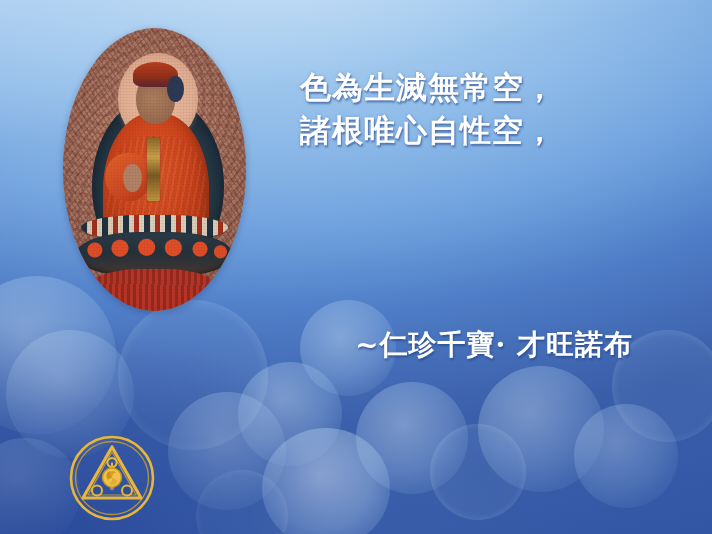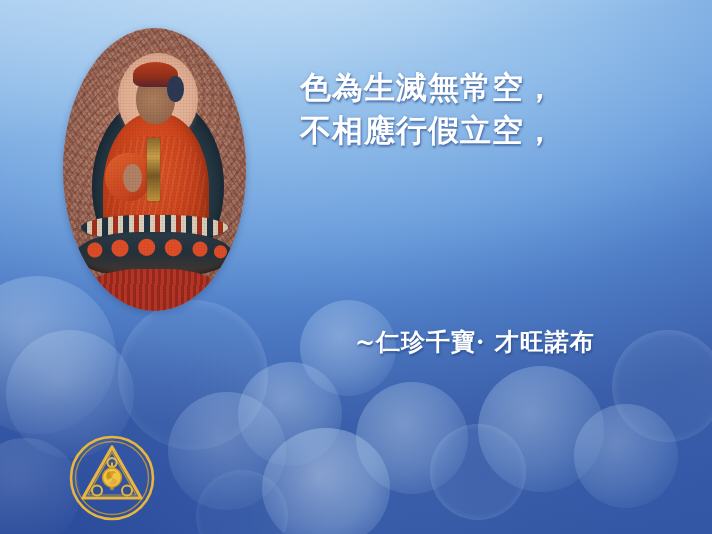--- a/index.html
+++ b/index.html
@@ -216,21 +216,21 @@
     white-space: nowrap;
     text-shadow:
       1px 2px 2px rgba(36,66,130,0.55),
       0 0 3px rgba(70,110,175,0.45);
   }
   .attribution {
     position: absolute;
     left: 355px;
     top: 326px;
     font-family: "DejaVu Serif", "Liberation Serif", serif;
-    font-size: 24px;
+    font-size: 28px;
     font-weight: 700;
     color: #ffffff;
     letter-spacing: 1px;
     white-space: nowrap;
     text-shadow:
       1px 2px 2px rgba(34,62,126,0.58),
       0 0 3px rgba(70,110,175,0.45);
   }
 
   
@@ -282,21 +282,21 @@
     <div class="tk-layer tk-hat-lobe"></div>
     <div class="tk-layer tk-throne-top"></div>
     <div class="tk-layer tk-throne-mid"></div>
     <div class="tk-layer tk-drape"></div>
     <div class="tk-layer tk-age"></div>
     <div class="tk-layer tk-grain"></div>
   </div>
 
   <div class="verse">
     <div class="verse-line">色為生滅無常空，</div>
-    <div class="verse-line">不相應行假立空，</div>
+    <div class="verse-line">諸根唯心自性空，</div>
   </div>
 
   <div class="attribution">~仁珍千寶· 才旺諾布</div>
 
   <div class="emblem">
     <svg viewBox="0 0 92 92" width="92" height="92" aria-hidden="true">
       <circle cx="46" cy="46" r="41" fill="none" stroke="#e8b63c" stroke-width="2.6"></circle>
       <circle cx="46" cy="46" r="36.5" fill="none" stroke="#c99a2e" stroke-width="1.4" opacity="0.85"></circle>
       <polygon points="46,15 75,66 17,66" fill="none" stroke="#e8b63c" stroke-width="3.2" stroke-linejoin="round"></polygon>
       <polygon points="46,20 70,63 22,63" fill="none" stroke="#d8a432" stroke-width="1.2" opacity="0.8"></polygon>

